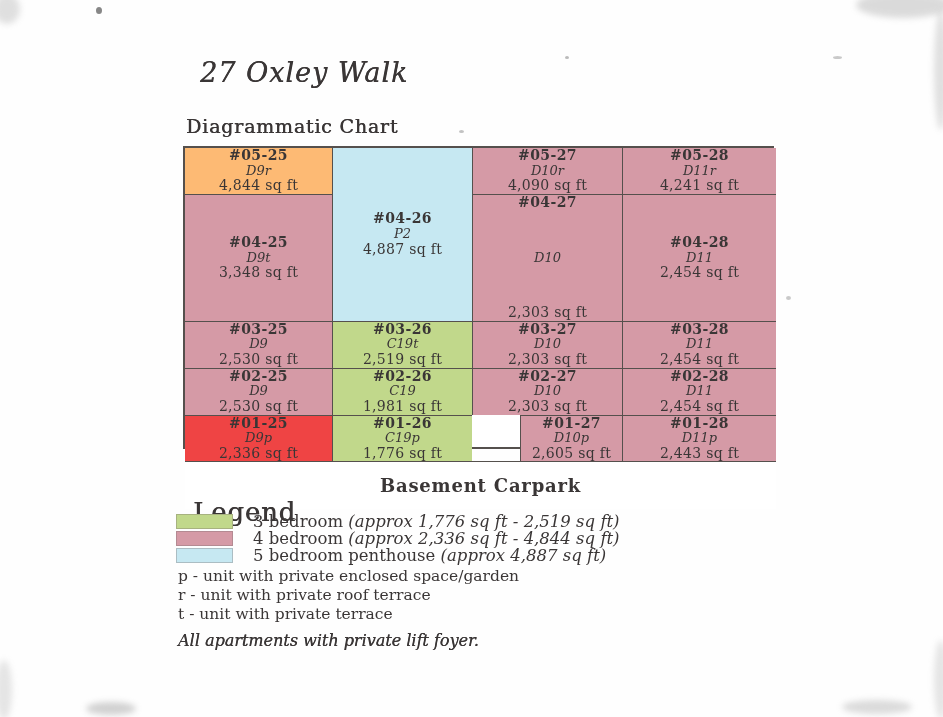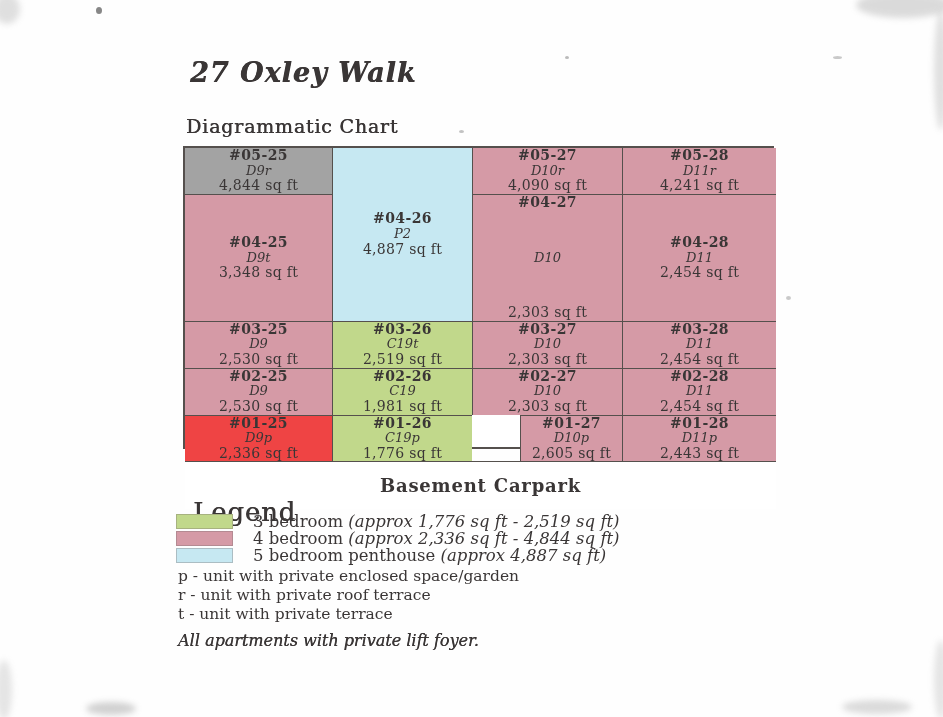--- a/index.html
+++ b/index.html
@@ -6,22 +6,22 @@
   .page {
     position: relative;
     width: 943px; height: 717px;
     background: #fefefe;
     font-family: "DejaVu Serif", "Liberation Serif", serif;
     color: #3a3636;
     overflow: hidden;
   }
   
   .title {
-    position: absolute; left: 190px; top: 57px;
-    font-size: 27px; font-style: italic; font-weight: bold;
+    position: absolute; left: 200px; top: 57px;
+    font-size: 27px; font-style: italic; font-weight: normal;
     letter-spacing: 1px; margin: 0;
     text-shadow: 0.4px 0 0 currentColor;
   }
   .chart-heading {
     position: absolute; left: 186px; top: 115px;
     font-size: 19px; font-weight: normal; letter-spacing: 0.8px;
     margin: 0; text-shadow: 0.5px 0 0 currentColor;
   }
   .legend-heading {
     position: absolute; left: 177px; top: 481px;
@@ -184,21 +184,21 @@
       <div class="cell" style="background: rgb(213, 154, 166); grid-area: 3 / 1 / span 1; border-top: 1px solid rgb(85, 80, 77);">
         <span class="u">#03-25</span>
         <span class="t">D9</span>
         <span class="a">2,530 sq ft</span>
       </div>
       <div class="cell" style="background: rgb(213, 154, 166); grid-area: 2 / 1 / span 1; border-top: 1px solid rgb(85, 80, 77);">
         <span class="u">#04-25</span>
         <span class="t">D9t</span>
         <span class="a">3,348 sq ft</span>
       </div>
-      <div class="cell" style="background: #a3a3a3; grid-area: 1 / 1 / span 1; justify-content: center;">
+      <div class="cell" style="background: #fdba74; grid-area: 1 / 1 / span 1; justify-content: center;">
         <span class="u">#05-25</span>
         <span class="t">D9r</span>
         <span class="a">4,844 sq ft</span>
       </div>
       <div class="basement" style="border-top: 1px solid rgb(85, 80, 77);">
       <span>Basement Carpark</span>
     </div>
   </div>
 
   <h2 class="legend-heading">Legend</h2>

